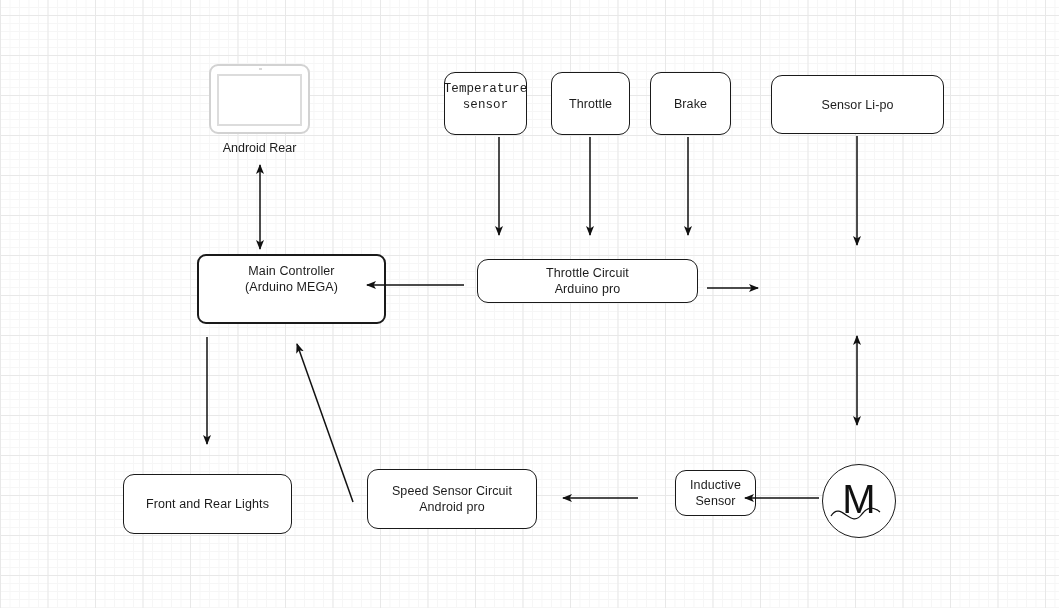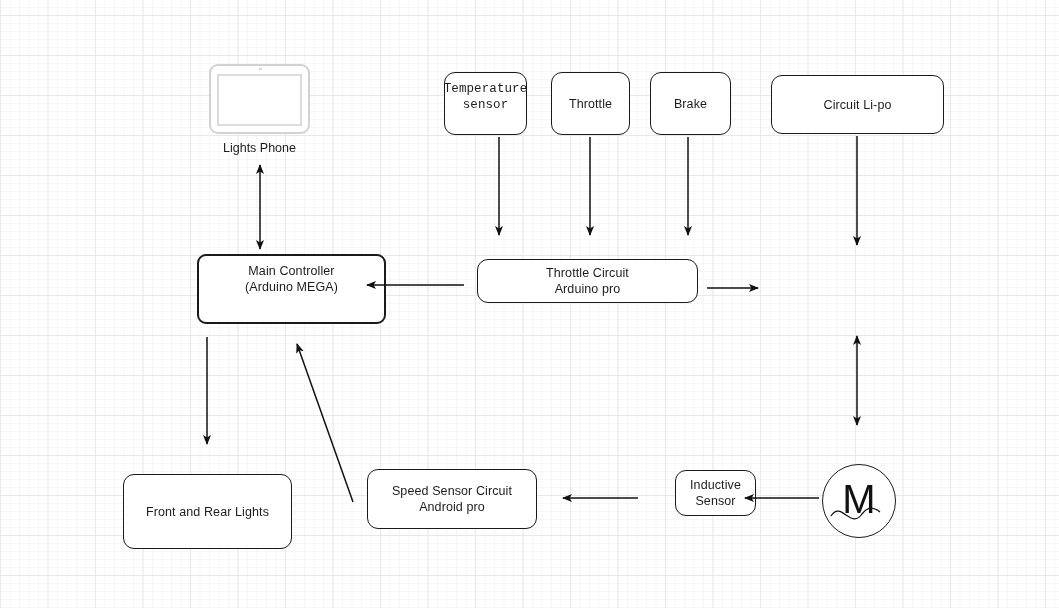--- a/index.html
+++ b/index.html
@@ -100,39 +100,39 @@
 </style>
 </head>
 <body>
 
 <div id="canvas">
 
   <div class="device-icon" style="left:209px; top:64px; width:101px; height:70px;">
     <div class="device-dot" style="left:48px; top:2px;"></div>
     <div class="device-screen" style="left:6px; top:8px; right:6px; bottom:6px;"></div>
   </div>
-  <div class="caption" style="left:198px; top:141px; width:123px;">Lights Phone</div>
+  <div class="caption" style="left:198px; top:141px; width:123px;">Android Rear</div>
 
   <div class="node topalign" style="left:444px; top:72px; width:83px; height:63px;">Temperature
 sensor</div>
 
   <div class="node" style="left:650px; top:72px; width:81px; height:63px;">Brake</div>
 
   <div class="node" style="left:551px; top:72px; width:79px; height:63px;">Throttle</div>
 
-  <div class="node" style="left:771px; top:75px; width:173px; height:59px;">Circuit Li-po</div>
+  <div class="node" style="left:771px; top:75px; width:173px; height:59px;">Sensor Li-po</div>
 
   <div class="node thick" style="left:165px; top:254px; width:189px; height:70px;">Main Controller
 (Arduino MEGA)</div>
 
   <div class="node" style="left:477px; top:259px; width:221px; height:44px;text-align:center;">Throttle Circuit
 Arduino pro</div>
 
 
-  <div class="node" style="left:123px; top:474px; width:169px; height:75px;">Front and Rear Lights</div>
+  <div class="node" style="left:123px; top:474px; width:169px; height:60px;">Front and Rear Lights</div>
 
   <div class="node" style="left:367px; top:469px; width:170px; height:60px;">Speed Sensor Circuit
 Android pro</div>
 
   <div class="node" style="left:675px; top:470px; width:81px; height:46px;">Inductive
 Sensor</div>
 
   <div class="motor" style="left:822px; top:464px; width:72px; height:72px;"></div>
   <div class="motor-letter" style="left:841px; top:479px; width:36px; text-align:center;">M</div>
 

